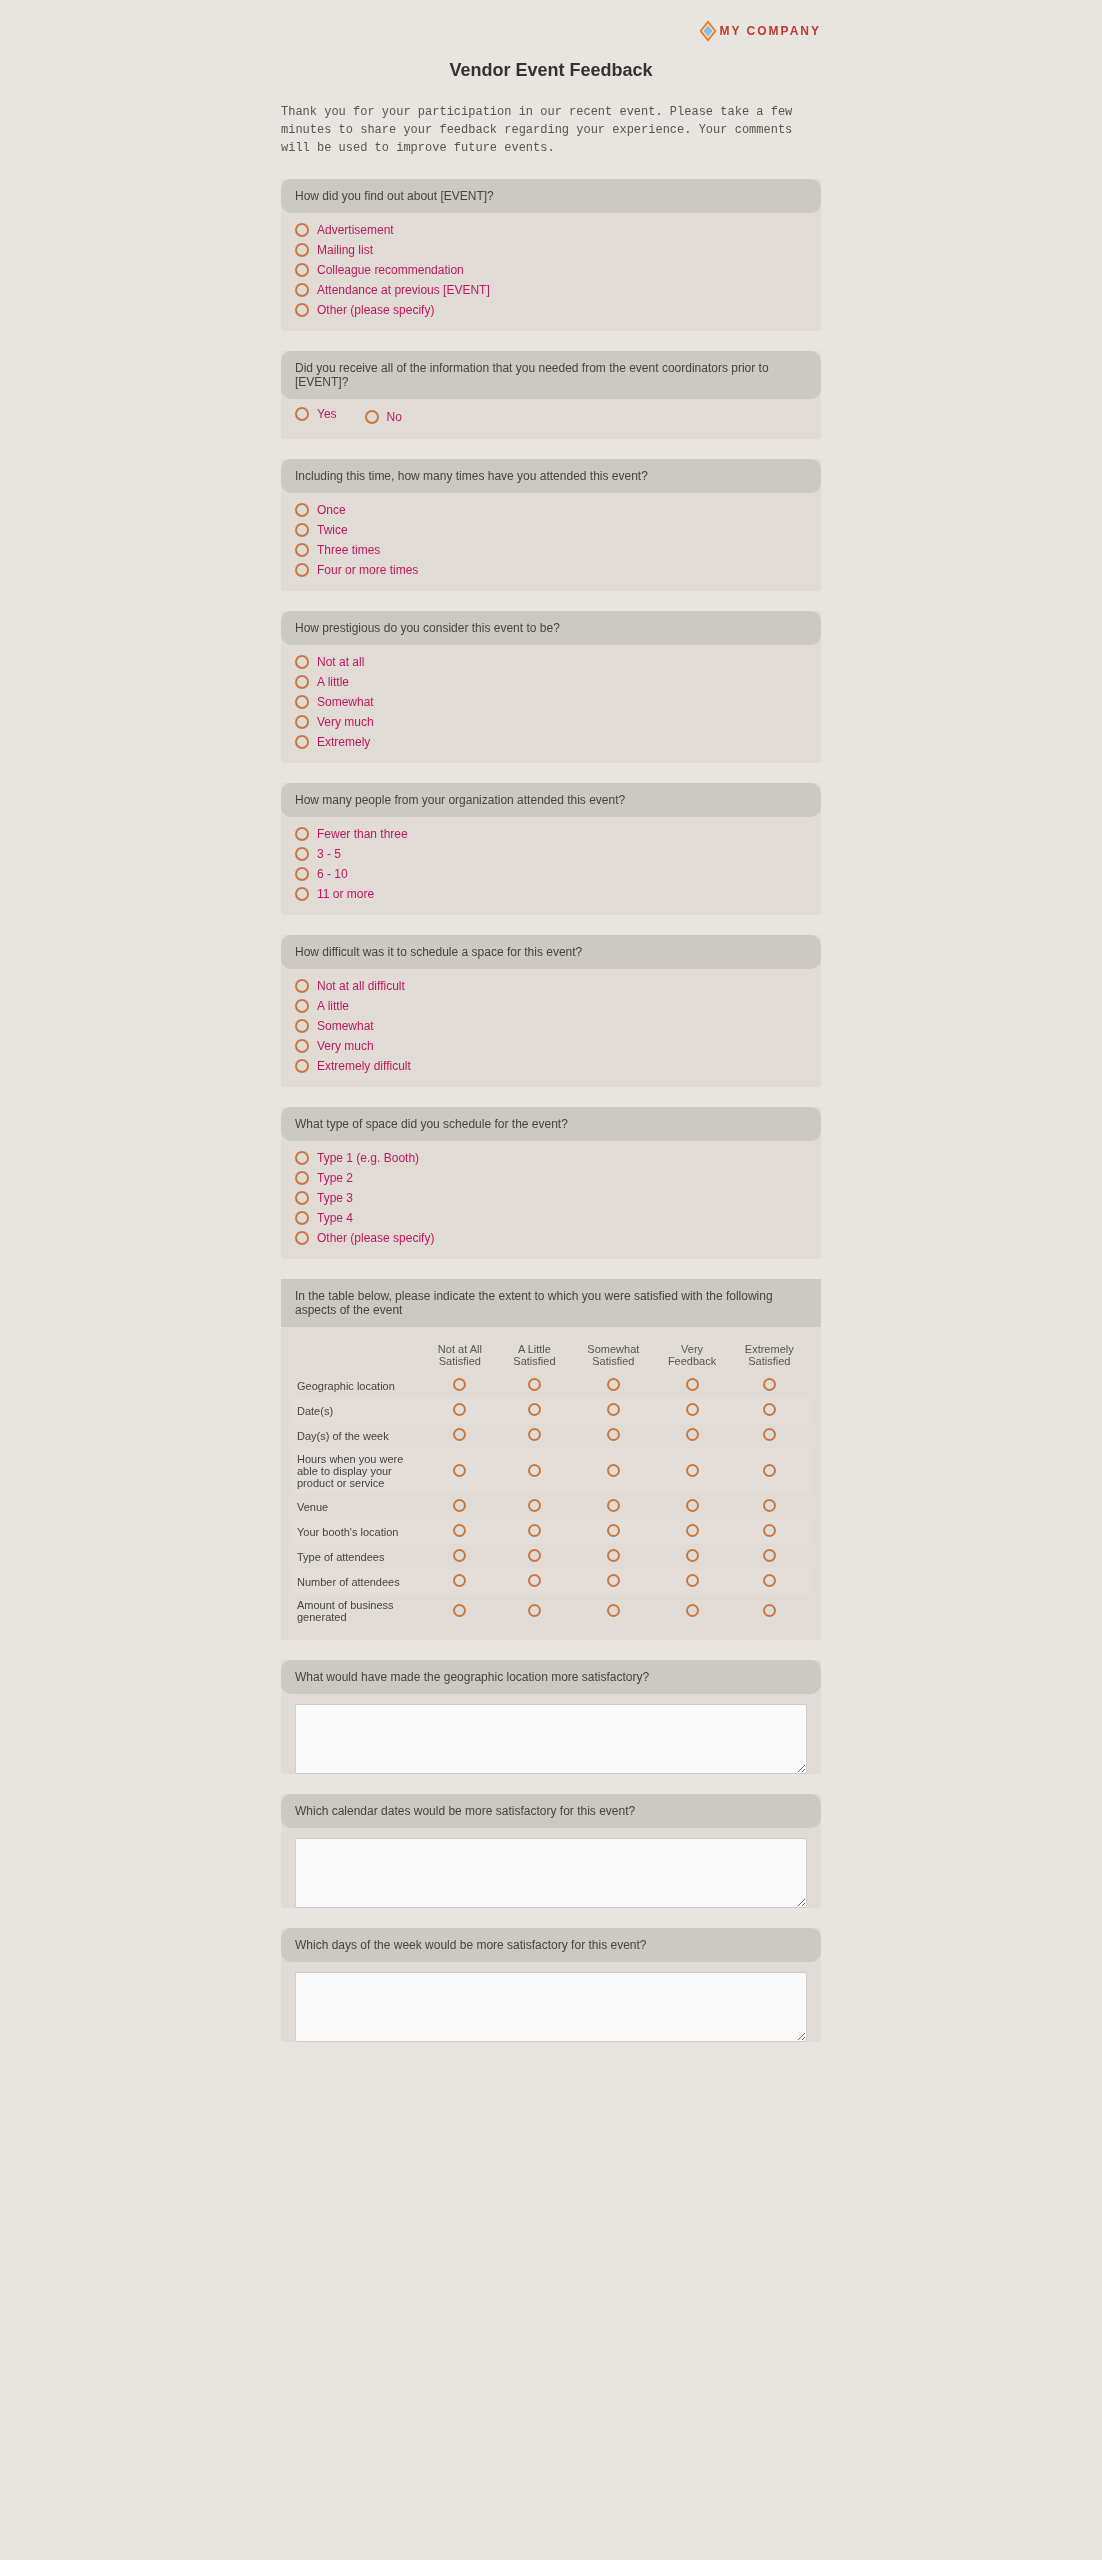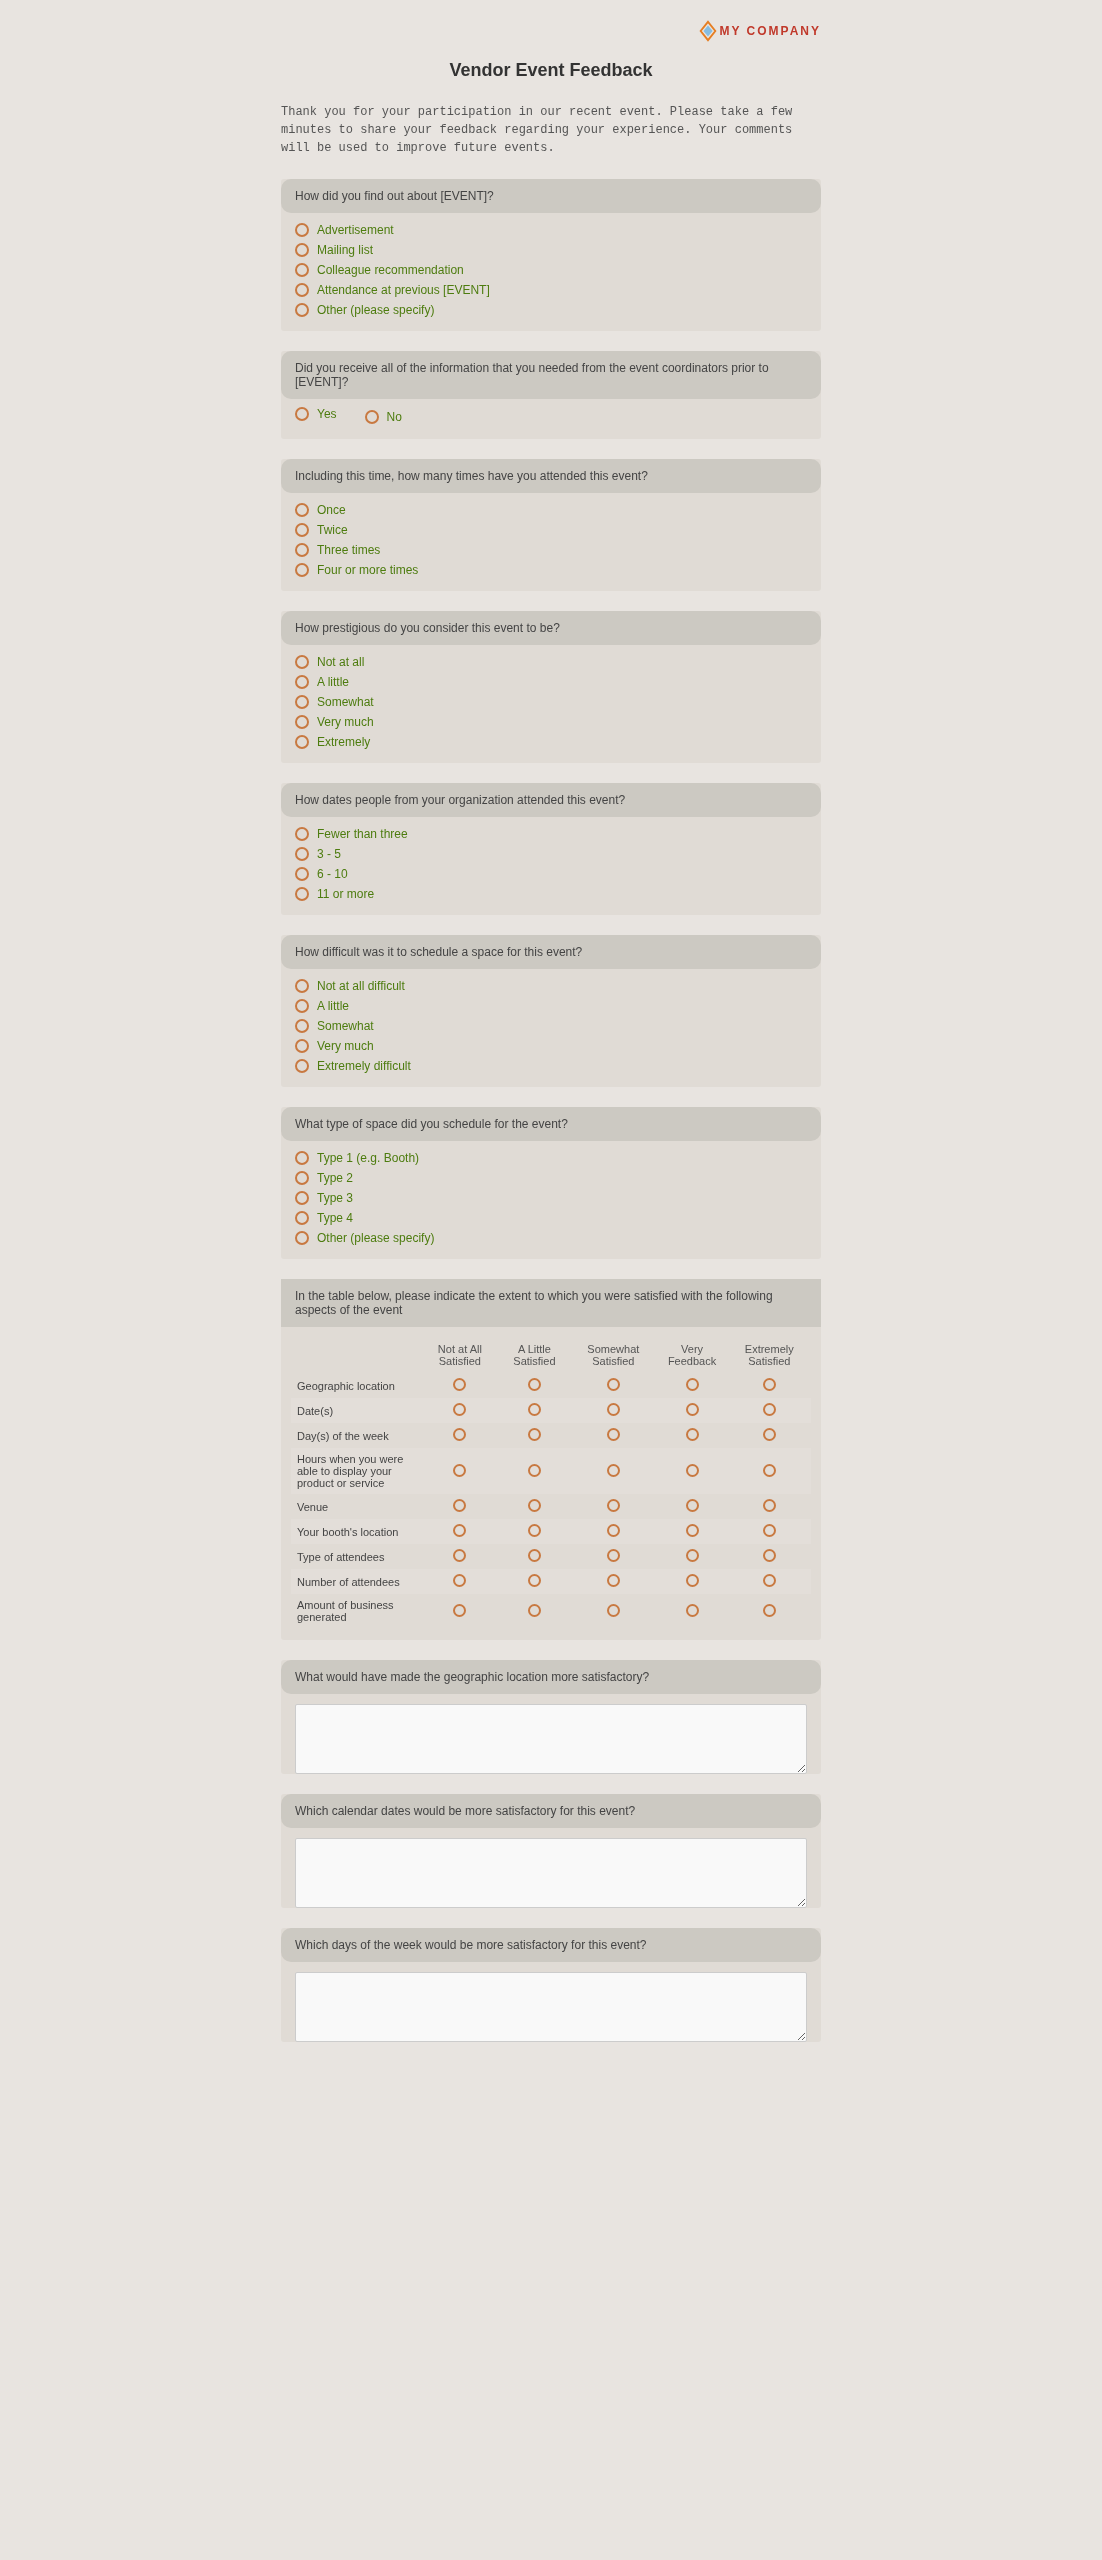--- a/index.html
+++ b/index.html
@@ -63,21 +63,21 @@
     }
     .section-body {
       padding: 10px 14px 14px;
     }
     .radio-option {
       display: flex;
       align-items: center;
       gap: 8px;
       margin-bottom: 6px;
       font-size: 12px;
-      color: #4d7c0f;
+      color: #be185d;
     }
     .radio-option:last-child { margin-bottom: 0; }
     .radio-circle {
       width: 14px;
       height: 14px;
       border-radius: 50%;
       border: 2px solid #c87941;
       background: transparent;
       flex-shrink: 0;
     }
@@ -263,21 +263,21 @@
           <span>Very much</span>
         </div>
       <div class="radio-option">
           <div class="radio-circle"></div>
           <span>Extremely</span>
         </div>
     </div>
   </div>
 
   <div class="section">
-    <div class="section-header">How dates people from your organization attended this event?</div>
+    <div class="section-header">How many people from your organization attended this event?</div>
     <div class="section-body">
       <div class="radio-option">
           <div class="radio-circle"></div>
           <span>Fewer than three</span>
         </div>
       <div class="radio-option">
           <div class="radio-circle"></div>
           <span>3 - 5</span>
         </div>
       <div class="radio-option">

